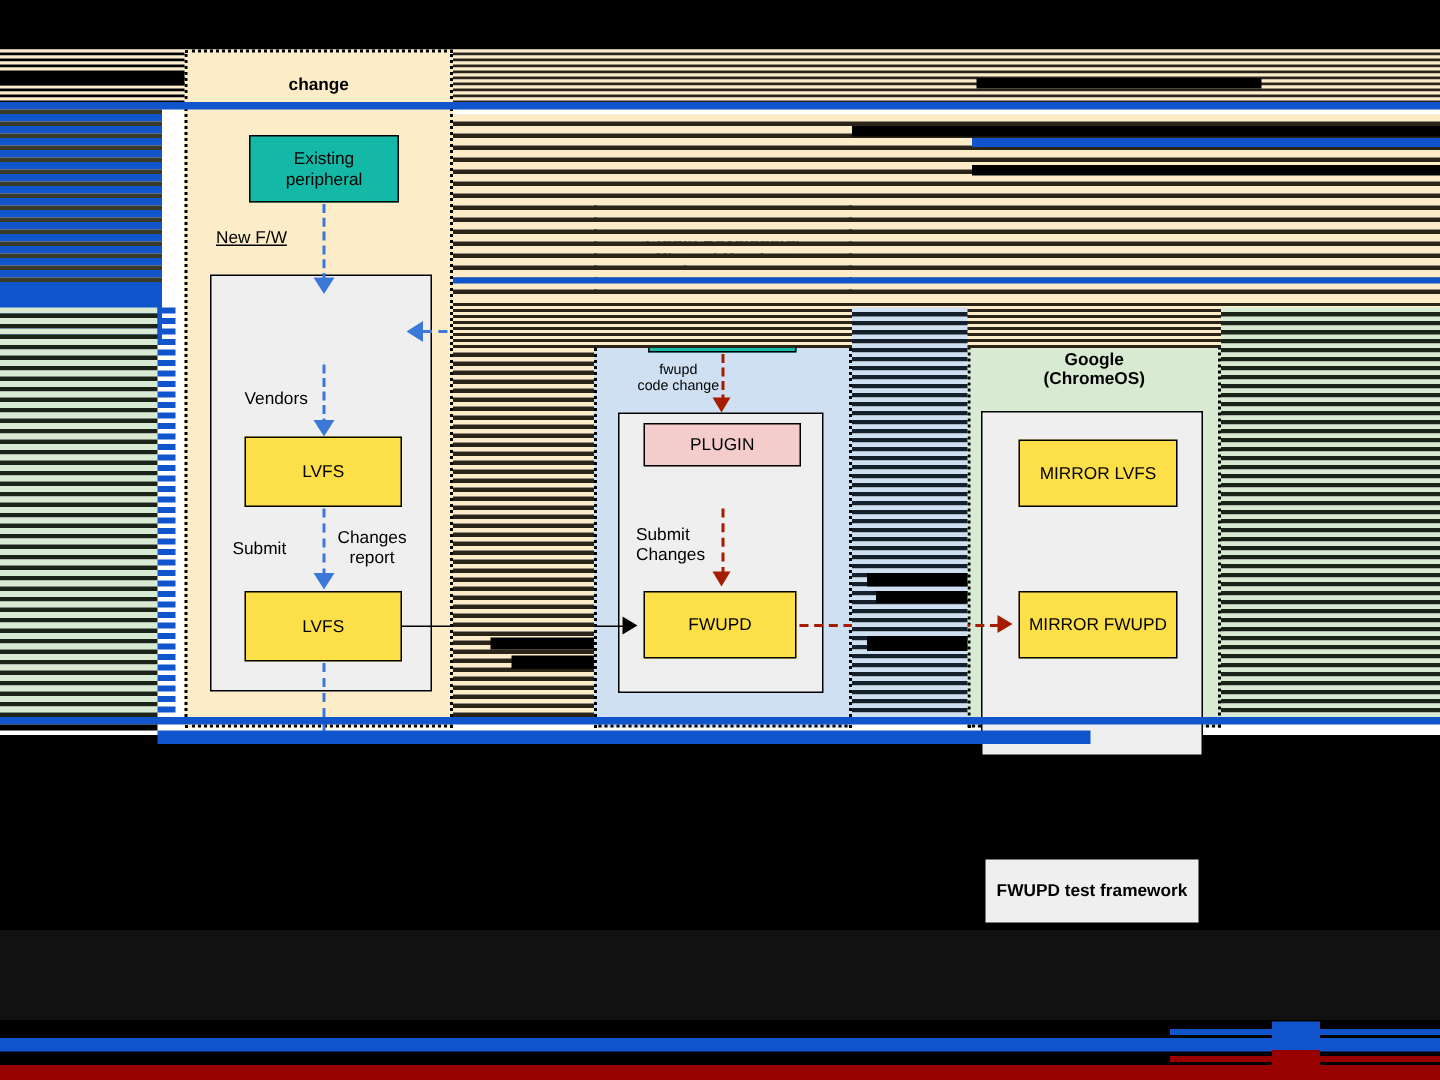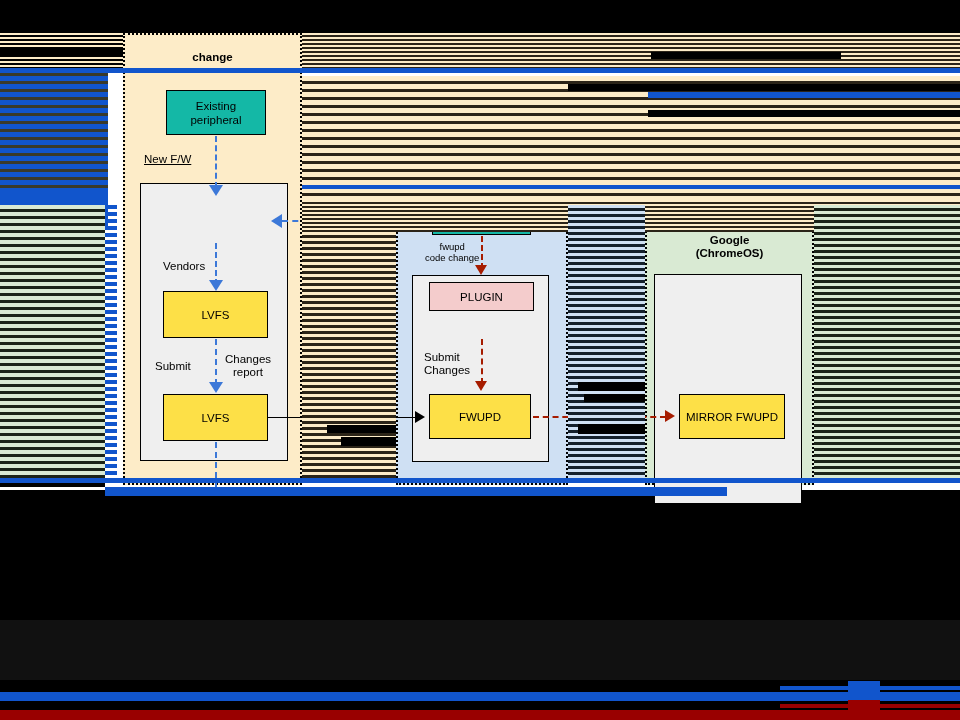--- a/index.html
+++ b/index.html
@@ -141,37 +141,43 @@
       </div>
     <div class="node n-blue" id="n-newperiph">
         <span>New Peripheral</span>
       </div>
     <div class="node n-pink" id="n-plugin">
         <span>PLUGIN</span>
       </div>
     <div class="node n-green" id="n-fwupd">
         <span>FWUPD</span>
       </div>
+    <div class="node n-green" id="n-mirrorlvfs">
+        <span>MIRROR LVFS</span>
+      </div>
     <div class="node n-green" id="n-mirrorfwupd">
         <span>MIRROR FWUPD</span>
       </div>
 
     <div class="lbl" id="lbl-newfw">New F/W</div>
     <div class="lbl" id="lbl-upload">Vendors</div>
     <div class="lbl" id="lbl-submit">Submit</div>
     <div class="lbl" id="lbl-signed">Changes
 report</div>
     <div class="lbl" id="lbl-fwupdcode">fwupd
 code change</div>
     <div class="lbl" id="lbl-submitchg">Submit
 Changes</div>
 
   </div>
 
   <div id="dark-band"></div>
+  <div id="card-test">
+    <span>FWUPD test framework</span>
+  </div>
 
   <div id="glitch">
       <div class="gs" style="left: 0px; top: 33px; width: 123px; height: 2px; background: rgb(253, 236, 200);"></div>
       <div class="gs" style="left: 0px; top: 35px; width: 123px; height: 2px; background: rgb(0, 0, 0);"></div>
       <div class="gs" style="left: 302px; top: 33px; width: 658px; height: 2px; background: rgb(253, 236, 200);"></div>
       <div class="gs" style="left: 302px; top: 35px; width: 658px; height: 2px; background: rgb(43, 36, 24);"></div>
       <div class="gs" style="left: 0px; top: 37px; width: 123px; height: 2px; background: rgb(253, 236, 200);"></div>
       <div class="gs" style="left: 0px; top: 39px; width: 123px; height: 2px; background: rgb(0, 0, 0);"></div>
       <div class="gs" style="left: 302px; top: 37px; width: 658px; height: 2px; background: rgb(253, 236, 200);"></div>
       <div class="gs" style="left: 302px; top: 39px; width: 658px; height: 2px; background: rgb(43, 36, 24);"></div>

